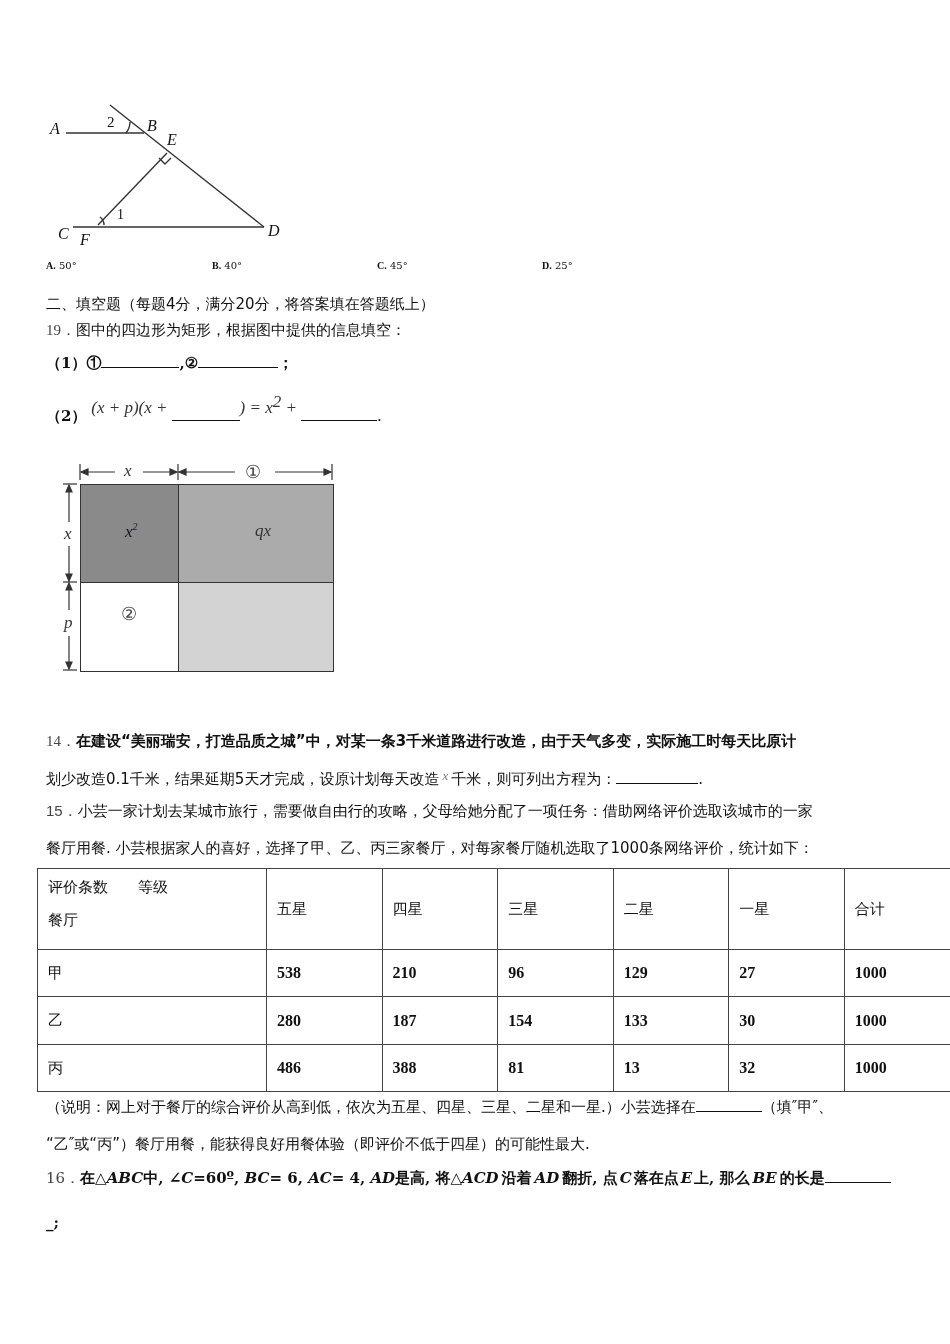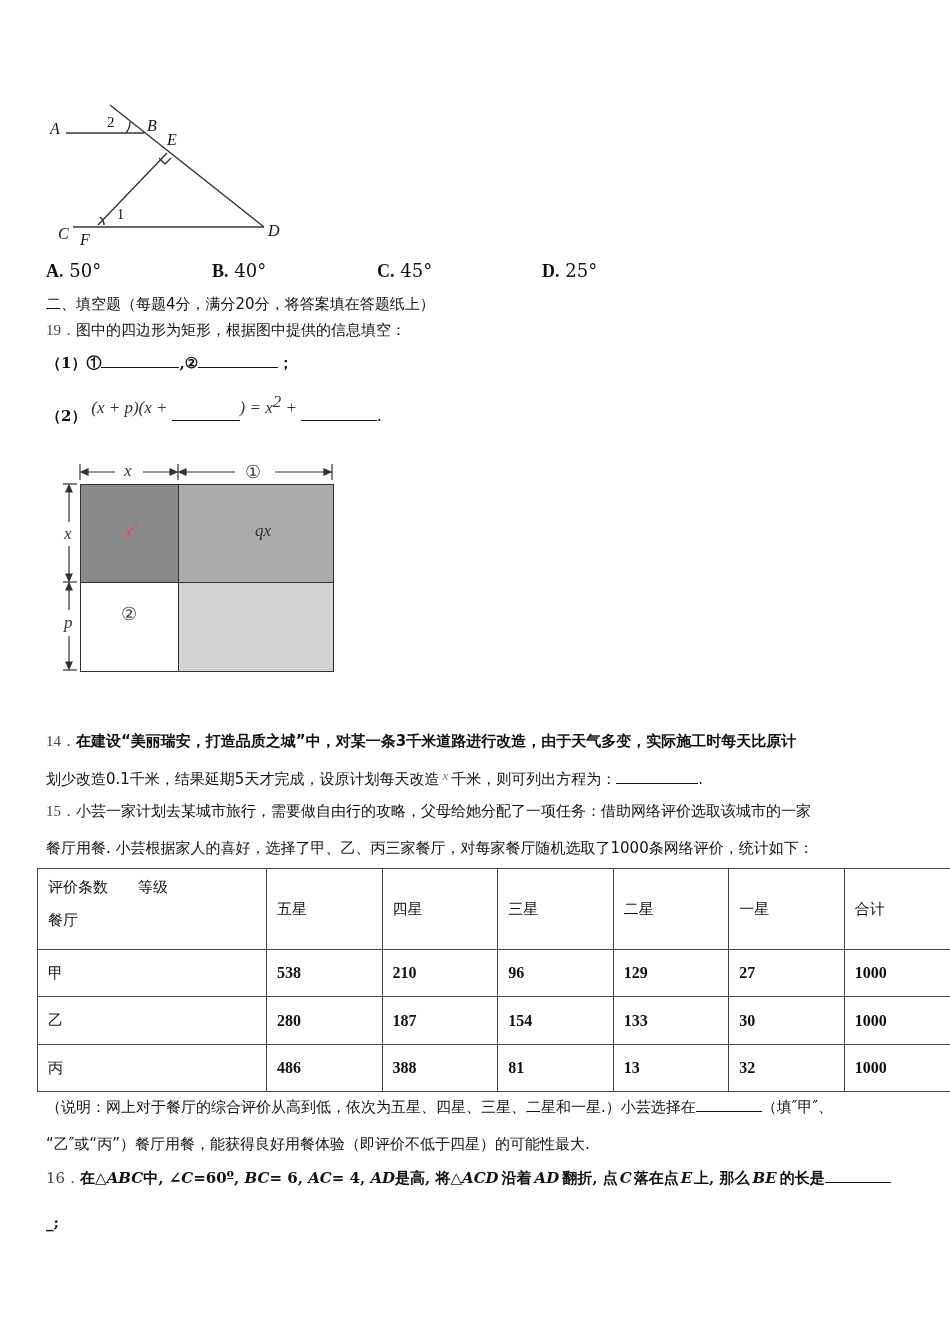--- a/index.html
+++ b/index.html
@@ -21,21 +21,21 @@
     border-collapse: collapse; font-size: 15px;
   }
   table.rt td {
     border: 1.5px solid #444; padding: 0 10px; vertical-align: middle;
     font-family: "DejaVu Sans", "Liberation Sans", sans-serif;
   }
   table.rt td.num { font-family: "Liberation Serif", "DejaVu Serif", serif; font-weight: bold; font-size: 16px; }
   .hdr-cell { position: relative; height: 80px; }
   .hdr-cell .t1 { position: absolute; left: 10px; top: 9px; }
   .hdr-cell .t2 { position: absolute; left: 10px; top: 42px; }
-  .opt { position: absolute; top: 260px; font-size: 18px; }
+  .opt { position: absolute; top: 260px; font-size: 10px; }
   .opt b { font-family: "Liberation Serif", serif; }
 </style>
 </head>
 <body>
 
 <svg class="abs" style="left:40px;top:95px;" width="260" height="155" viewBox="0 0 260 155">
   <g stroke="#333" stroke-width="1.4" fill="none">
     <line x1="26" y1="38" x2="104" y2="38"></line>
     <line x1="70" y1="10" x2="224" y2="132"></line>
     <line x1="33" y1="132" x2="224" y2="132"></line>
@@ -70,21 +70,21 @@
 <div class="line" style="left:46px;top:392px;height:30px;">
   <span class="bold" style="position:relative;top:8px;">（2）</span>
   <span class="math">(x + p)(x +</span><span class="blank" style="width:68px;margin-left:4px;position:relative;top:8px;"></span><span class="math">) = x</span><sup class="math">2</sup><span class="math"> +</span><span class="blank" style="width:76px;margin-left:4px;position:relative;top:8px;"></span><span style="position:relative;top:8px;">.</span>
 </div>
 
 <div class="abs" style="left:80px;top:484px;width:252px;height:186px;border:1.5px solid #333;">
   <div class="abs" style="left:0;top:0;width:97px;height:97px;background:#8a8a8a;border-right:1.5px solid #333;border-bottom:1.5px solid #333;"></div>
   <div class="abs" style="left:98px;top:0;width:154px;height:97px;background:#ababab;border-bottom:1.5px solid #333;"></div>
   <div class="abs" style="left:0;top:98px;width:97px;height:88px;background:#ffffff;border-right:1.5px solid #333;"></div>
   <div class="abs" style="left:98px;top:98px;width:154px;height:88px;background:#d3d3d3;"></div>
-  <span class="abs math" style="left:44px;top:36px;color:#ef4444;"><span>x</span><sup>2</sup></span>
+  <span class="abs math" style="left:44px;top:36px;color:#0f172a;"><span>x</span><sup>2</sup></span>
   <span class="abs math" style="left:174px;top:36px;color:#333;">qx</span>
   <span class="abs" style="left:40px;top:118px;font-size:18px;color:#444;">②</span>
 </div>
 
 <svg class="abs" style="left:55px;top:460px;" width="290" height="215" viewBox="0 0 290 215">
   <g stroke="#333" stroke-width="1.2" fill="#333">
     <line x1="25" y1="4" x2="25" y2="20"></line>
     <line x1="123" y1="4" x2="123" y2="20"></line>
     <line x1="277" y1="4" x2="277" y2="20"></line>
     <line x1="27" y1="12" x2="60" y2="12"></line>
@@ -114,21 +114,21 @@
 <span class="abs math" style="left:64px;top:613px;">p</span>
 
 <div class="line bold sans" style="left:46px;top:731px;font-weight:normal;text-align:center;">
   <span style="font-family:'Liberation Serif',serif;color:#444;">14．</span><span style="font-weight:bold;">在建设“美丽瑞安，打造品质之城”中，对某一条3千米道路进行改造，由于天气多变，实际施工时每天比原计</span>
 </div>
 <div class="line sans" style="left:46px;top:766px;">
   <span>划少改造0.1千米，结果延期5天才完成，设原计划每天改造</span><span class="math" style="font-size:13px;color:#777;vertical-align:4px;margin:0 3px;">x</span><span>千米，则可列出方程为：</span><span class="blank" style="width:82px;"></span><span>.</span>
 </div>
 
 <div class="line sans" style="left:46px;top:801px;">
-  <span style="font-family:Liberation Serif, serif;color:#444;">15．</span><span>小芸一家计划去某城市旅行，需要做自由行的攻略，父母给她分配了一项任务：借助网络评价选取该城市的一家</span>
+  <span style="font-family:Liberation Sans, sans-serif;color:#444;">15．</span><span>小芸一家计划去某城市旅行，需要做自由行的攻略，父母给她分配了一项任务：借助网络评价选取该城市的一家</span>
 </div>
 <div class="line sans" style="left:46px;top:838px;">餐厅用餐. 小芸根据家人的喜好，选择了甲、乙、丙三家餐厅，对每家餐厅随机选取了1000条网络评价，统计如下：</div>
 
 <table class="rt">
   <tbody>
       <tr>
     <td class="hdr-cell" style="width:208px;">
       <span class="t1">评价条数　　等级</span>
       <span class="t2">餐厅</span>
     </td>

